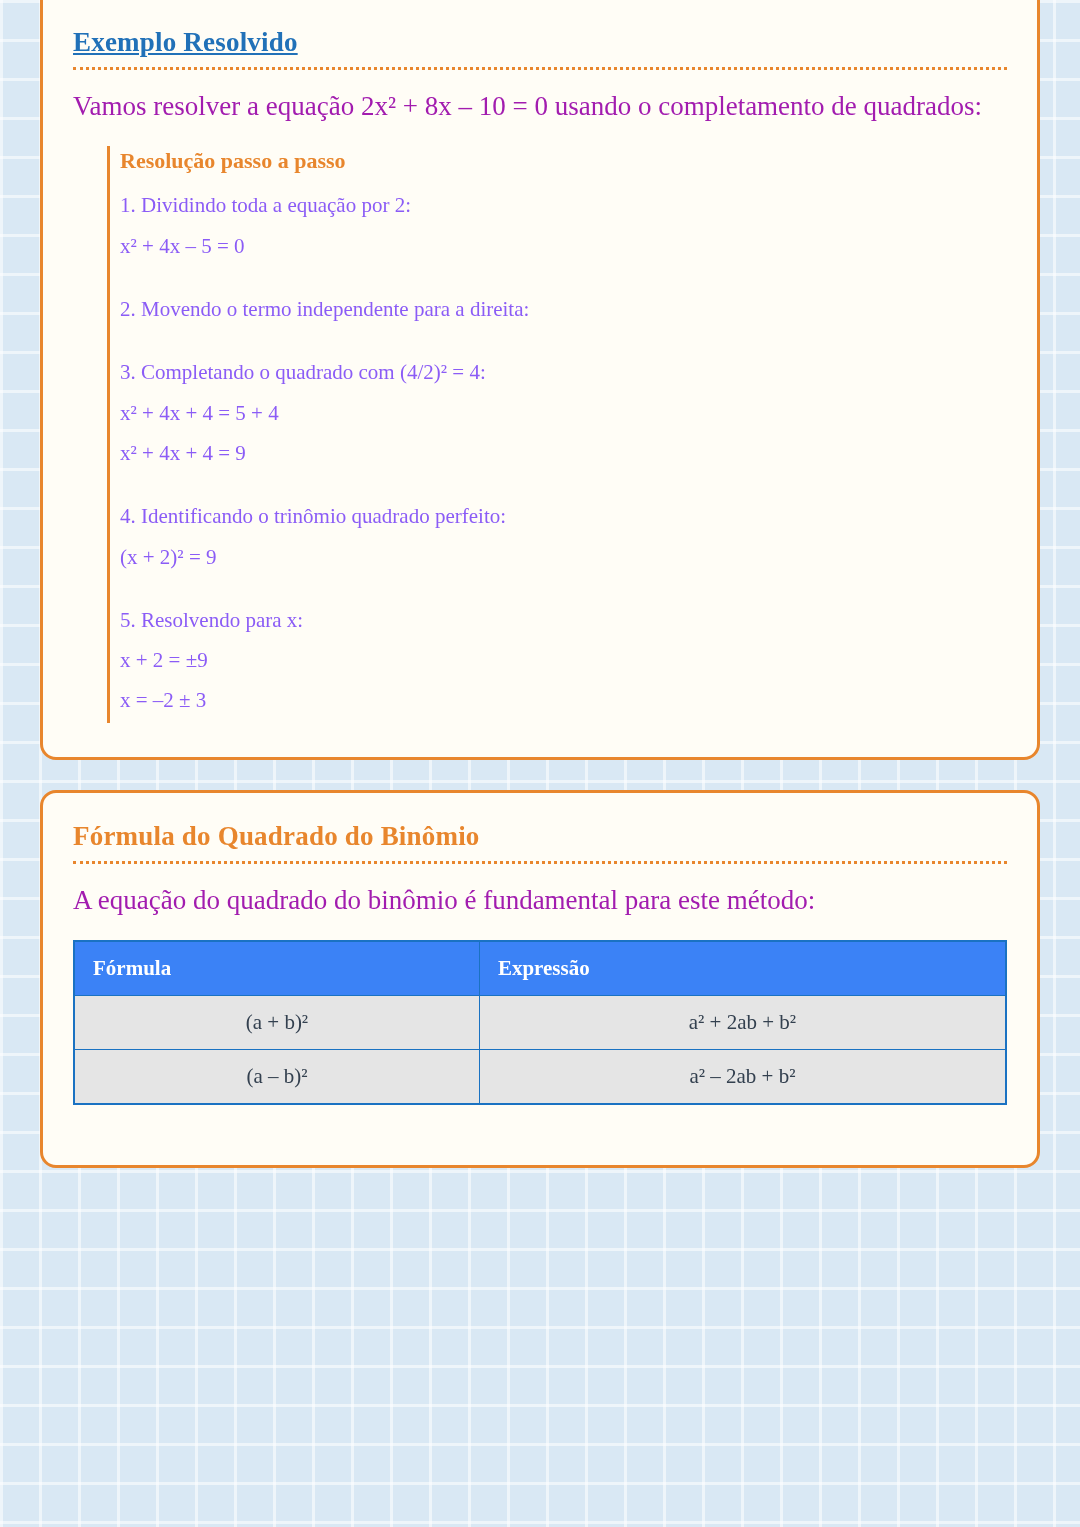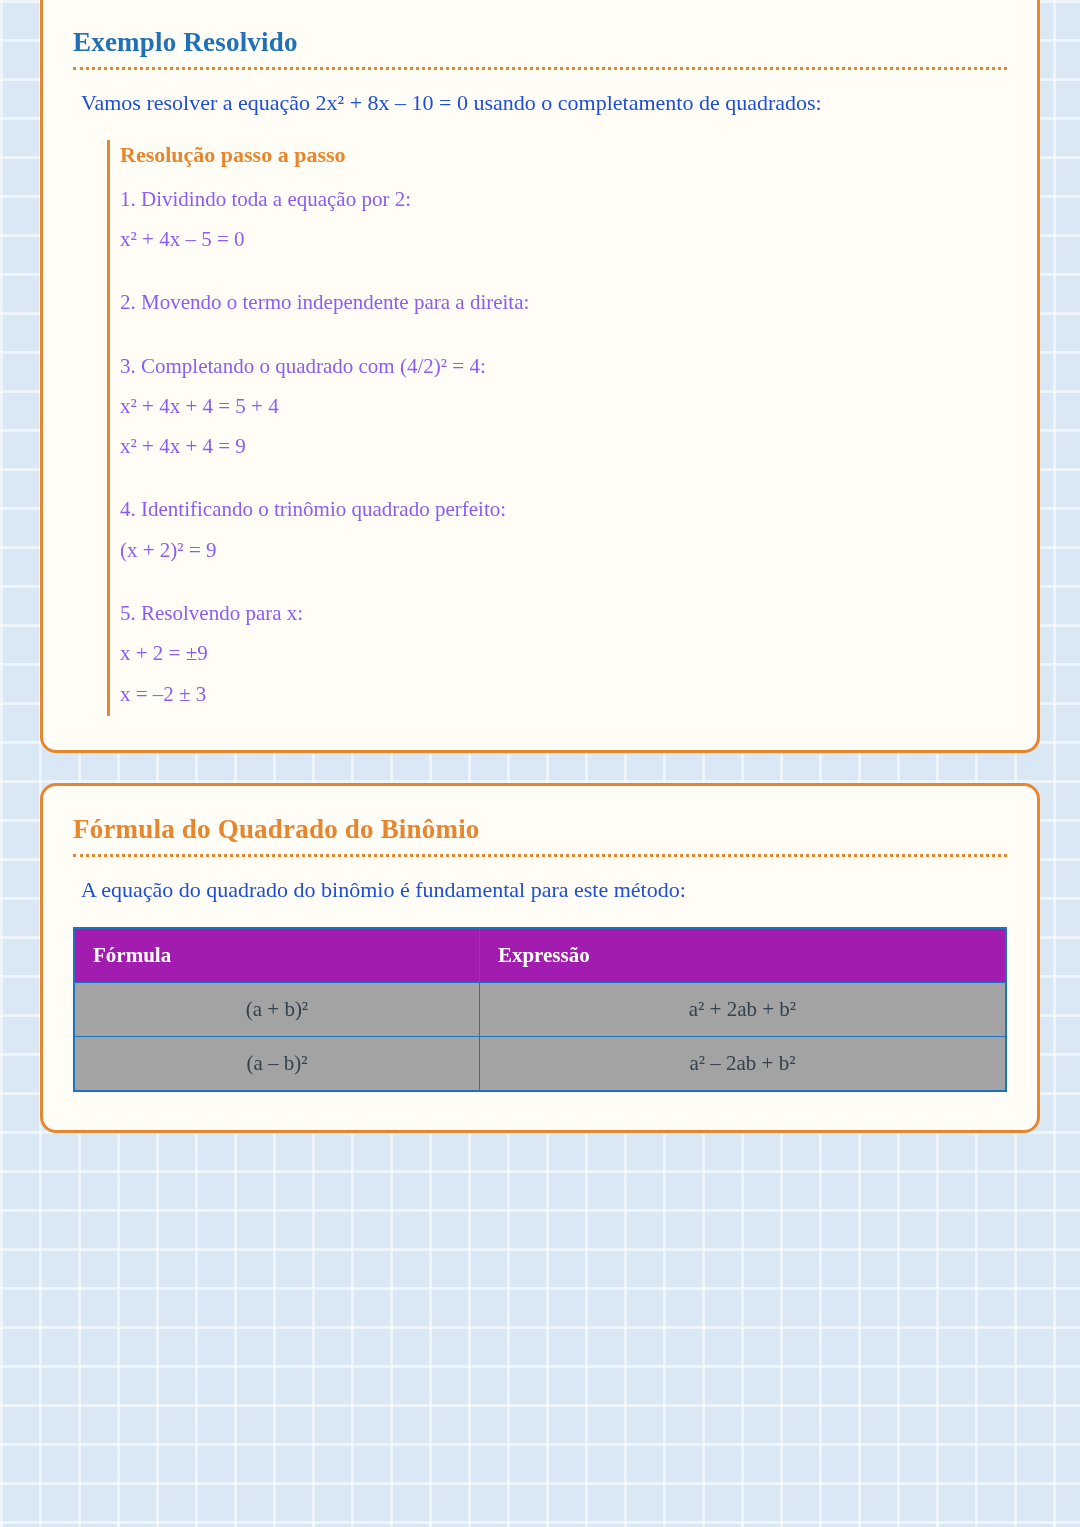--- a/index.html
+++ b/index.html
@@ -36,43 +36,42 @@
   .card-example {
     margin-top: -14px;
     border-top-left-radius: 10px;
     border-top-right-radius: 10px;
     padding-top: 38px;
     padding-bottom: 34px;
   }
 
   .card-formula {
     margin-top: 30px;
-    padding-bottom: 38px;
+    padding-bottom: 60px;
   }
 
   .card-title {
     font-size: 27px;
     font-weight: bold;
     letter-spacing: 0.2px;
   }
-  .card-title.blue   { color: #2171b8; }
+  .card-title.blue   { color: #2171b8; text-decoration: underline; }
   .card-title.orange { color: #e8862d; }
 
   .dotted-rule {
     border-bottom: 3px dotted #e8862d;
     margin-top: 9px;
     margin-bottom: 18px;
   }
 
   .intro {
-    font-size: 22px;
-    color: #1d4ed8;
+    font-size: 27px;
+    color: #a21caf;
     margin-bottom: 22px;
     line-height: 1.35;
-    margin-left: 8px;
   }
 
   .steps-block {
     margin-left: 34px;
     border-left: 3px solid #e8862d;
     padding-left: 10px;
     padding-top: 2px;
     padding-bottom: 4px;
   }
 
@@ -95,32 +94,32 @@
   .step p:last-child { margin-bottom: 0; }
 
   table.formula-table {
     width: 100%;
     margin-top: 6px;
     border-collapse: collapse;
     border: 2px solid #1a72c2;
   }
 
   table.formula-table th {
-    background: #a21caf;
+    background: #3b82f6;
     color: #ffffff;
     font-size: 21px;
     font-weight: bold;
     text-align: left;
     padding: 14px 18px;
     border: 1px solid #1a72c2;
   }
   table.formula-table th:first-child { width: 43.5%; }
 
   table.formula-table td {
-    background: #a3a3a3;
+    background: #e5e5e5;
     color: #33404f;
     font-size: 21px;
     text-align: center;
     padding: 14px 12px;
     border: 1px solid #1a72c2;
   }
 </style>
 </head>
 <body>
 

